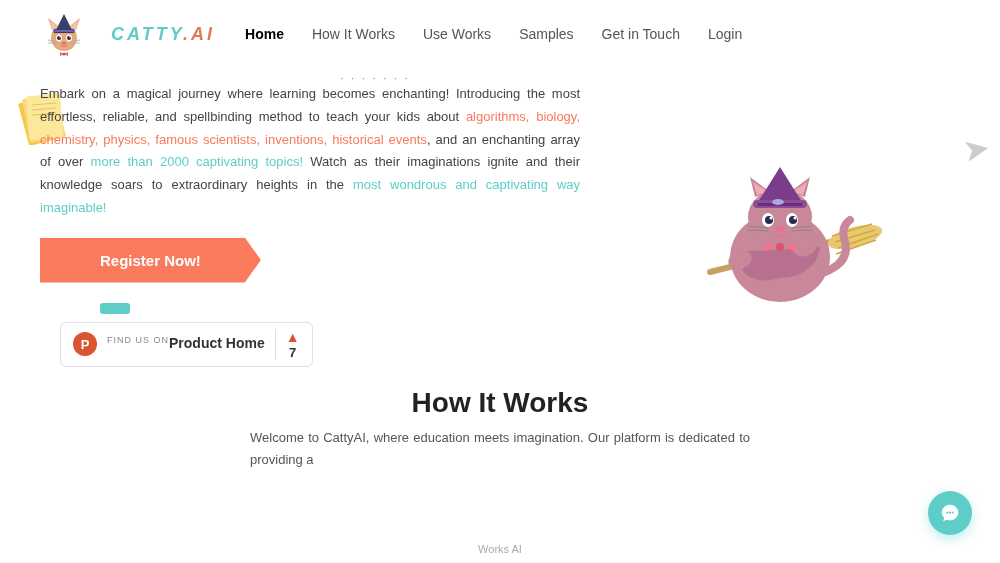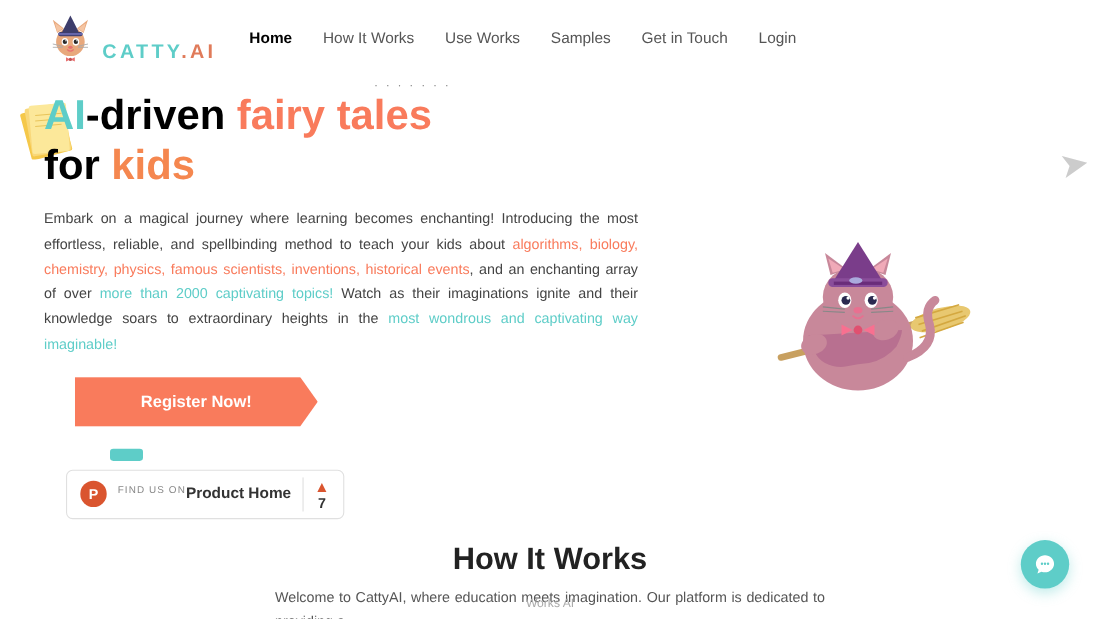--- a/index.html
+++ b/index.html
@@ -8,23 +8,24 @@
     
     .navbar {
       display: flex;
       align-items: center;
       padding: 10px 40px;
       position: relative;
       z-index: 10;
     }
     .logo-area {
       display: flex;
-      align-items: flex-end;
-      gap: 5px;
+      align-items: center;
+      gap: 23px;
       margin-right: 30px;
+      font-style: italic;
     }
     .logo-icon {
       width: 48px;
       height: 48px;
     }
     .logo-text {
       font-size: 18px;
       font-weight: 700;
       letter-spacing: 3px;
       color: #e07b5a;
@@ -268,28 +269,24 @@
   <rect x="5" y="8" width="38" height="44" rx="2" fill="#f5c84a" transform="rotate(-15 24 30)"></rect>
   <rect x="8" y="6" width="36" height="44" rx="2" fill="#f9d87a" transform="rotate(-10 24 30)"></rect>
   <rect x="10" y="5" width="34" height="44" rx="2" fill="#fce89a" transform="rotate(-5 24 30)"></rect>
   <line x1="14" y1="15" x2="38" y2="13" stroke="#e8c45a" stroke-width="1"></line>
   <line x1="14" y1="20" x2="38" y2="18" stroke="#e8c45a" stroke-width="1"></line>
   <line x1="14" y1="25" x2="38" y2="23" stroke="#e8c45a" stroke-width="1"></line>
 </svg>
 
 <div class="hero">
   <div class="hero-left">
-    <h1 class="hero-title">
-      <span class="teal">AI</span><span>-driven </span><span class="salmon">fairy tales</span><br>
-      <span>for </span><span class="orange">kids</span>
-    </h1>
     <p class="hero-desc">
       <span>Embark on a magical journey where learning becomes enchanting! Introducing the most effortless, reliable, and spellbinding method to teach your kids about </span><a href="#" class="link-orange">algorithms, biology, chemistry, physics, famous scientists, inventions, historical events</a><span>, and an enchanting array of over </span><a href="#" class="link-teal">more than 2000 captivating topics!</a><span> Watch as their imaginations ignite and their knowledge soars to extraordinary heights in the </span><a href="#" class="link-teal">most wondrous and captivating way imaginable!</a>
     </p>
-    <div style="margin-bottom:10px;margin-left:28px;">
+    <div style="margin-bottom:10px;">
       <button class="btn-register">Register Now!</button>
     </div>
     
     <div style="width:30px;height:11px;background:#5ecdc8;border-radius:3px;margin-left:60px;margin-bottom:8px;"></div>
     
     <a href="#" class="ph-badge">
       <div class="ph-logo">P</div>
       <div class="ph-text-area">
         <span class="ph-find">FIND US ON</span>
         <span class="ph-name">Product Home</span>

